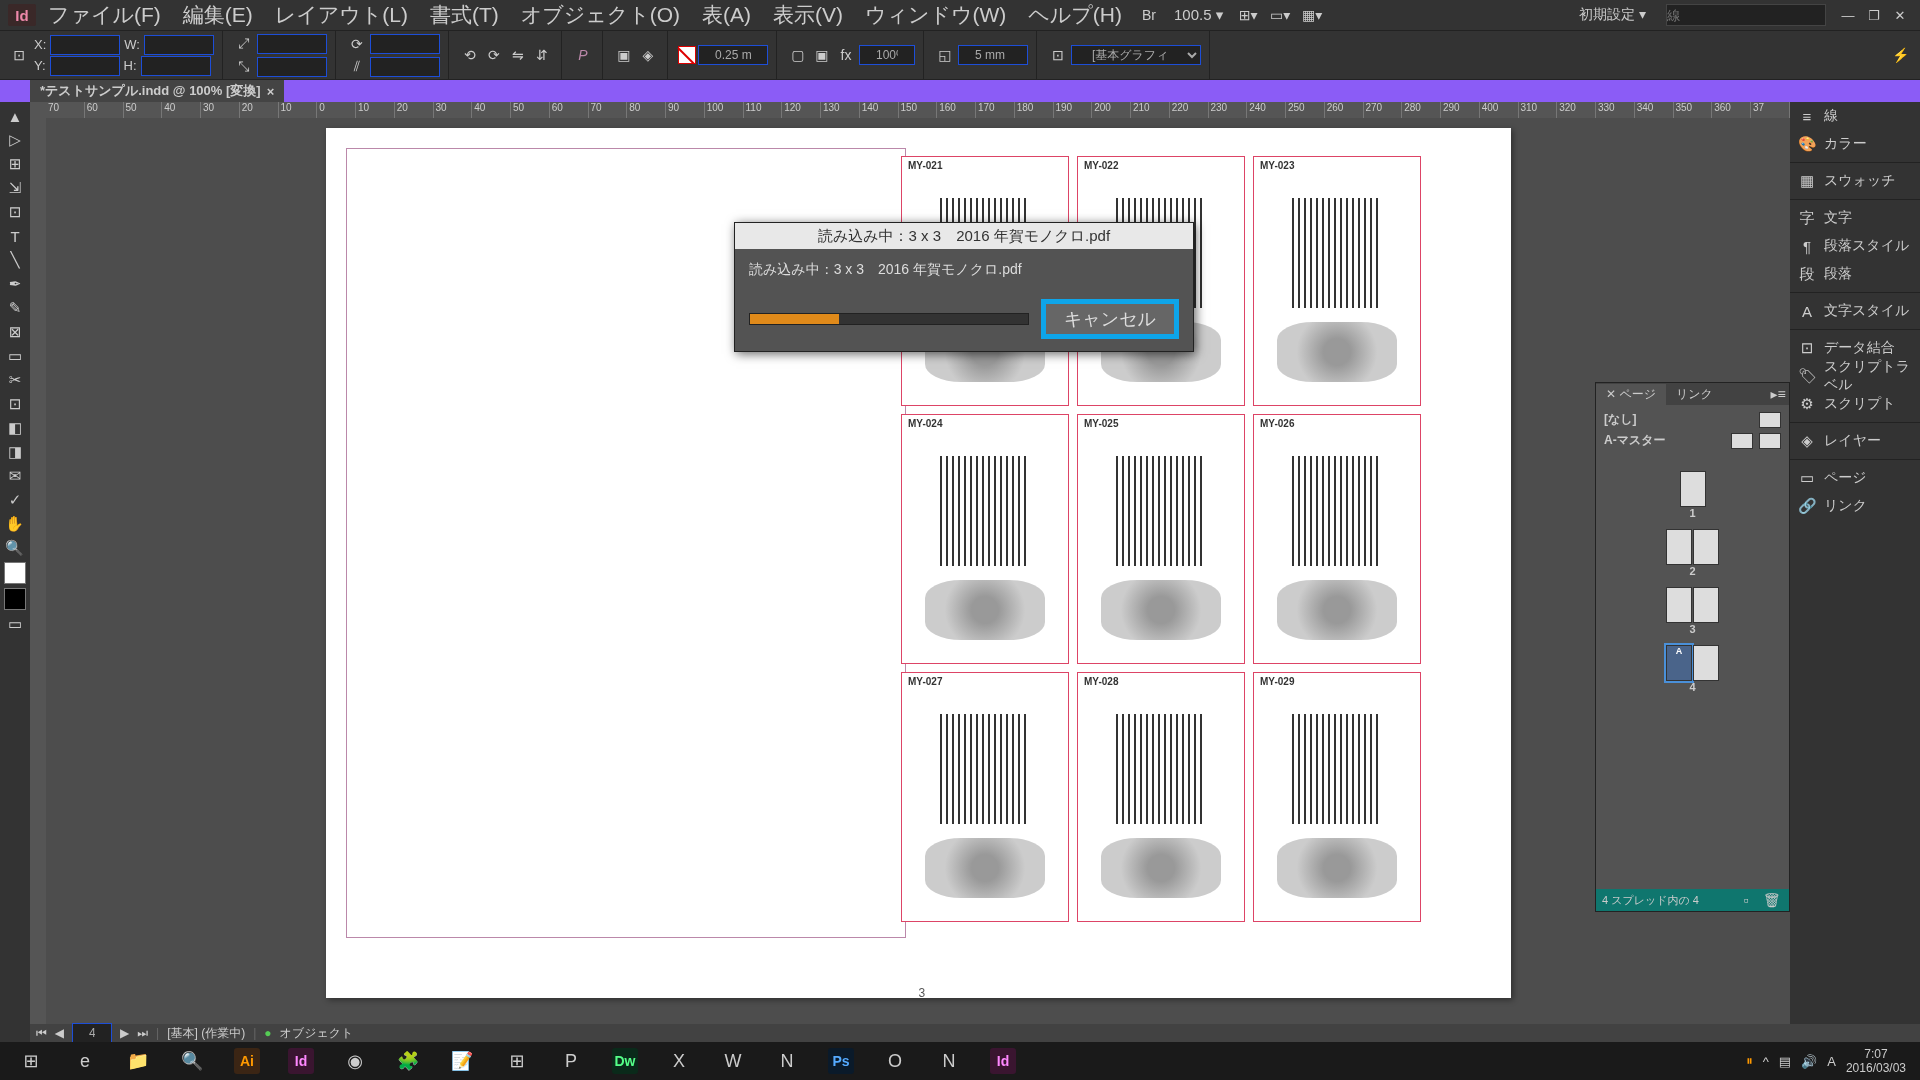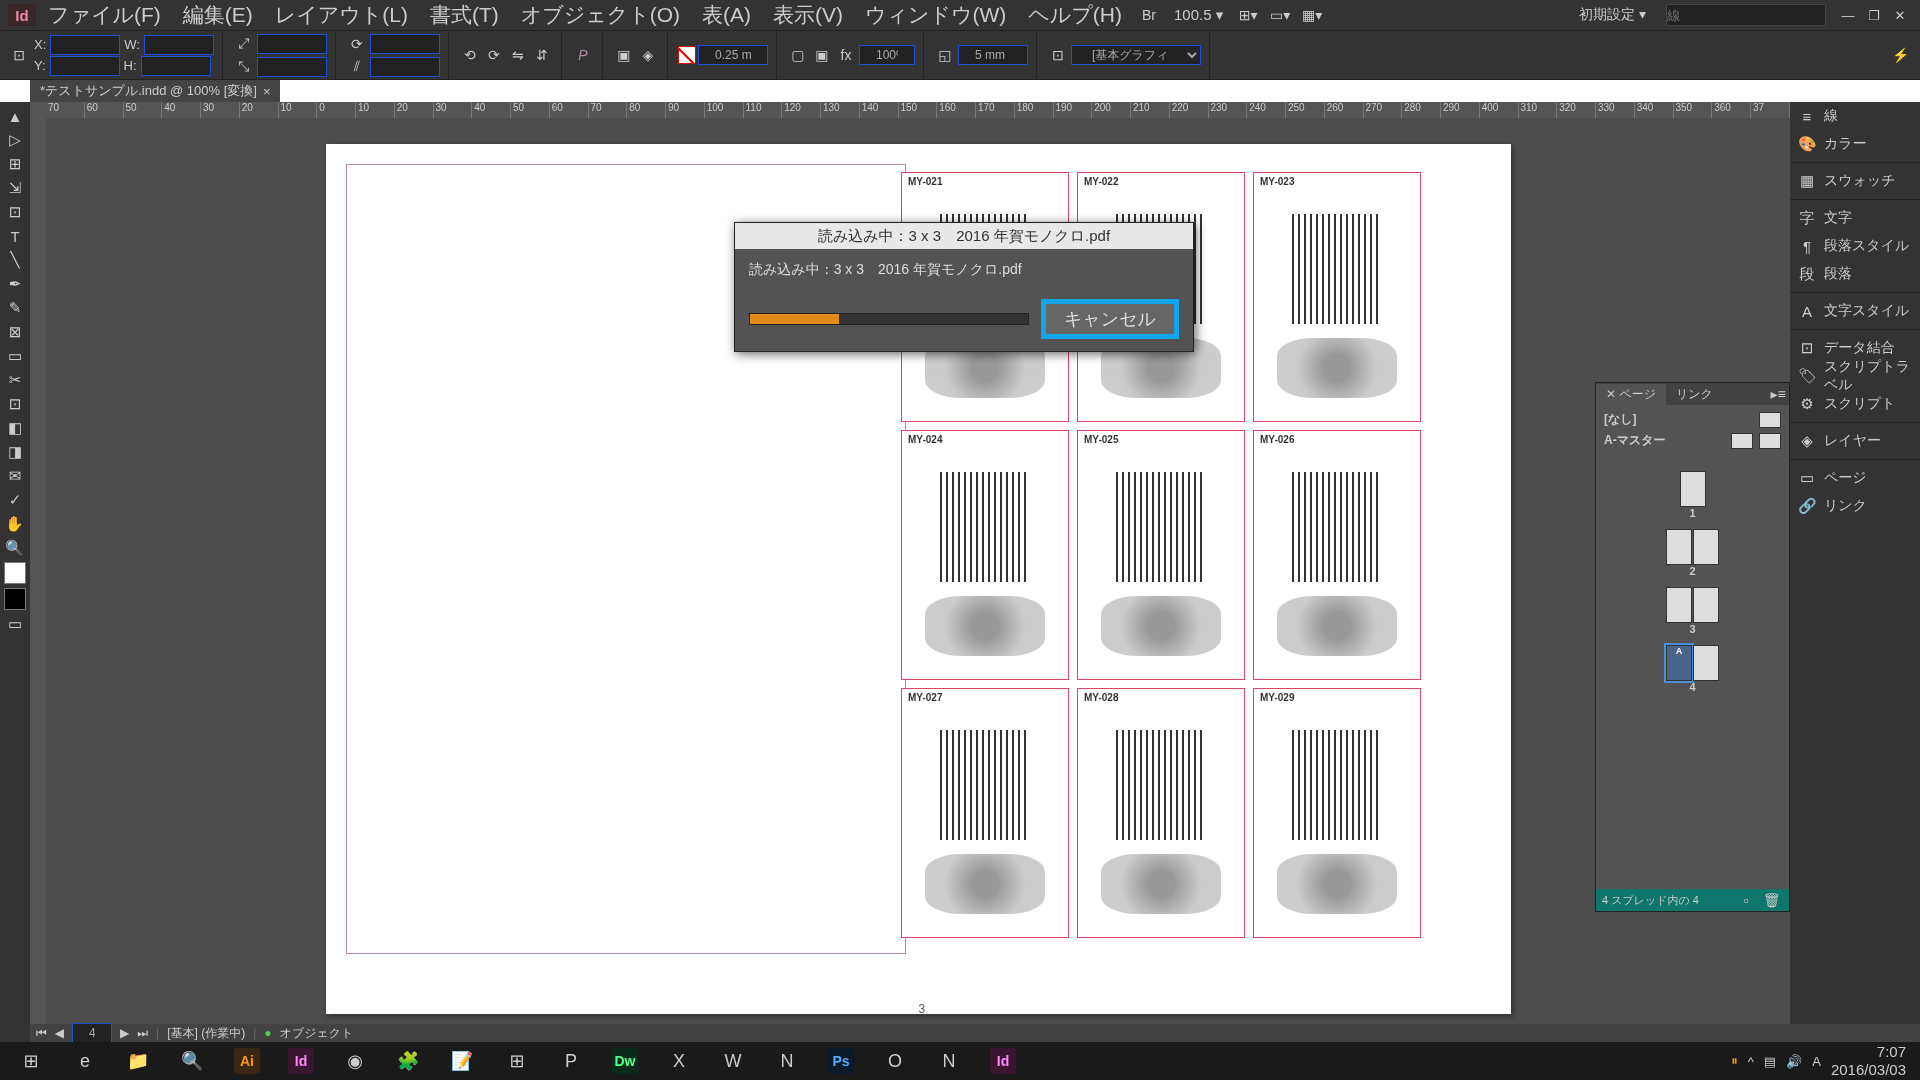--- a/index.html
+++ b/index.html
@@ -20,21 +20,21 @@
 
 .controlbar { height: 50px; background: #333333; border-top: 1px solid #222; border-bottom: 1px solid #222; display: flex; align-items: center; padding: 0 8px; gap: 10px; }
 .ctrl-group { display: flex; align-items: center; gap: 2px; height: 100%; border-right: 1px solid #222; padding-right: 8px; }
 .ctrl-icon { width: 22px; height: 22px; display: flex; align-items: center; justify-content: center; font-size: 14px; }
 .ctrl-input { width: 70px; height: 20px; background: #222; border: 1px solid #1d4ed8; font-size: 12px; color: #aaa; padding: 0 16px; }
 .ctrl-label { font-size: 13px; padding: 0 2px; }
 .ctrl-v { display: flex; flex-direction: column; gap: 1px; }
 .ctrl-row { display: flex; align-items: center; gap: 2px; }
 
 
-.doctab-bar { height: 22px; background: #ffffff; display: flex; align-items: center; padding-left: 30px; }
+.doctab-bar { height: 22px; background: #8b5cf6; display: flex; align-items: center; padding-left: 30px; font-weight: bold; }
 .doctab { background: #444; padding: 2px 10px; font-size: 13px; color: #ccc; display: flex; align-items: center; gap: 6px; }
 .doctab-close { cursor: pointer; }
 
 
 .main-area { position: absolute; top: 102px; left: 0; right: 0; bottom: 38px; display: flex; }
 
 
 .toolbox { width: 30px; background: #333333; display: flex; flex-direction: column; padding-top: 2px; }
 .tool-row { width: 30px; height: 24px; display: flex; align-items: center; justify-content: center; cursor: pointer; font-size: 15px; }
 .tool-swatch { width: 22px; height: 22px; border: 1px solid #777; margin: 2px auto; }
@@ -42,21 +42,21 @@
 
 .ruler-track { width: 16px; background: #555; }
 
 
 .canvas-container { flex: 1; background: #4d4d4d; position: relative; overflow: hidden; }
 .h-ruler { height: 16px; background: #555; position: absolute; top: 0; left: 0; right: 0; display: flex; font-size: 10px; color: #ccc; }
 .ruler-tick { width: 40px; border-right: 1px solid #777; padding-left: 2px; }
 .canvas-viewport { position: absolute; top: 16px; left: 0; right: 0; bottom: 0; background: #4d4d4d; }
 
 
-.spread { position: absolute; left: 280px; top: 26px; width: 1185px; height: 870px; background: #fff; box-shadow: 2px 2px 6px rgba(0,0,0,0.4); }
+.spread { position: absolute; left: 280px; top: 10px; width: 1185px; height: 870px; background: #fff; box-shadow: 2px 2px 6px rgba(0,0,0,0.4); }
 .page-margin { position: absolute; border: 1px solid #d46; }
 .margin-left { left: 20px; top: 20px; width: 560px; height: 790px; border: 1px solid #b8a; }
 .card-grid { position: absolute; right: 90px; top: 28px; width: 520px; display: grid; grid-template-columns: 1fr 1fr 1fr; gap: 8px; }
 .card { border: 1px solid #d46; height: 250px; background: #fff; position: relative; }
 .card-label { position: absolute; top: 3px; left: 6px; font-size: 10px; color: #333; font-weight: bold; }
 .card-content { position: absolute; top: 20px; left: 8px; right: 8px; bottom: 8px; display: flex; flex-direction: column; align-items: center; justify-content: center; }
 .card-img-placeholder { width: 80%; height: 60px; background: radial-gradient(circle, #999 20%, #ccc 60%); border-radius: 30%; margin-top: 8px; }
 .card-text-placeholder { width: 60%; height: 110px; background: repeating-linear-gradient(90deg, #333 0 2px, transparent 2px 6px); margin: 6px auto; }
 .page-num { position: absolute; bottom: -2px; left: 50%; font-size: 12px; color: #555; }
 
@@ -90,21 +90,21 @@
 .progress-fill { height: 100%; background: #e08a1a; width: 32%; }
 .dialog-btn { padding: 3px 18px; background: #666; border: 5px solid #0ea5e9; color: #ddd; font-size: 18px; cursor: pointer; }
 .doc-statusbar { position: absolute; bottom: 38px; left: 30px; right: 0; height: 18px; background: #424242; display: flex; align-items: center; font-size: 12px; gap: 8px; padding: 0 6px; }
 .status-sep { color: #666; }
 
 
 .taskbar { position: absolute; bottom: 0; left: 0; right: 0; height: 38px; background: #1a1a1a; display: flex; align-items: center; padding: 0 4px; }
 .task-icon { width: 54px; height: 38px; display: flex; align-items: center; justify-content: center; cursor: pointer; font-size: 18px; }
 .task-spacer { flex: 1; }
 .tray { display: flex; align-items: center; gap: 10px; padding-right: 10px; font-size: 13px; color: #ccc; }
-.tray-time { text-align: right; line-height: 1.2; font-size: 15px; }
+.tray-time { text-align: center; line-height: 1.2; font-size: 12px; }
 
 .ai { background: #3b2514; color: #f90; border-radius: 3px; width: 26px; height: 26px; display: flex; align-items: center; justify-content: center; font-weight: bold; font-size: 14px; }
 .id-ic { background: #3a1530; color: #f8f; }
 .ps-ic { background: #0a1a2a; color: #5af; }
 .dw-ic { background: #0a2a1a; color: #5f8; }
 </style>
 </head>
 <body>
 
 <div class="menubar">

